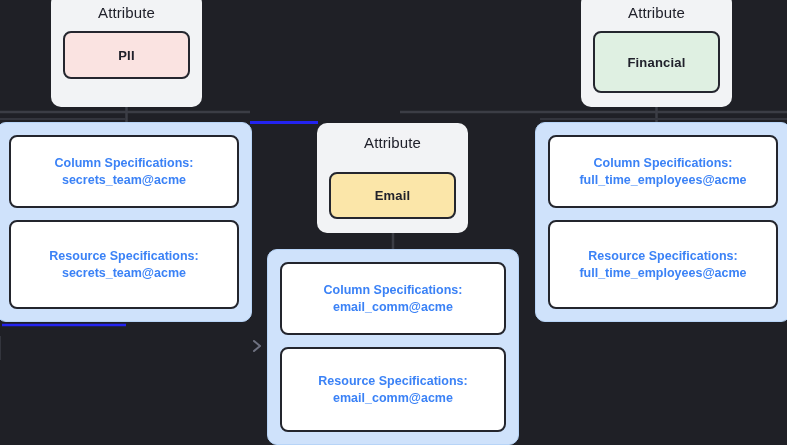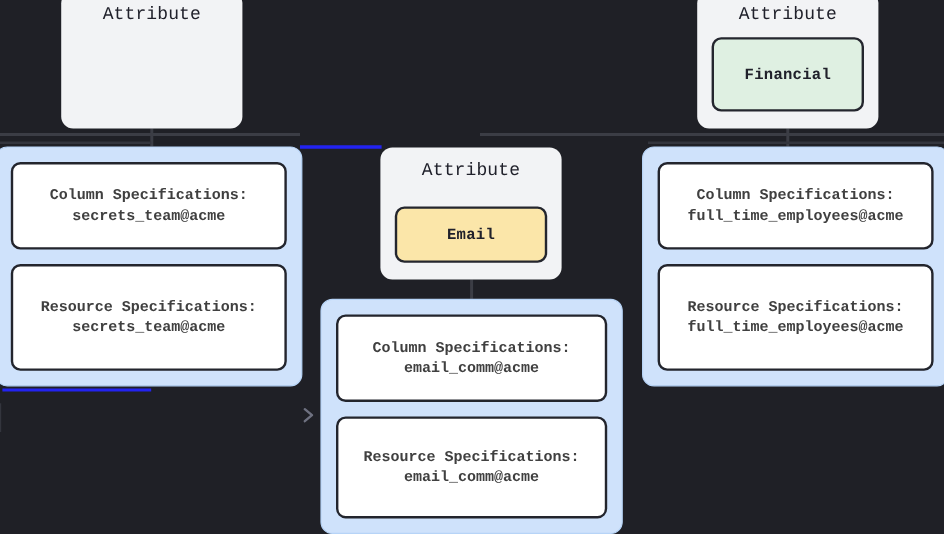--- a/index.html
+++ b/index.html
@@ -14,21 +14,20 @@
     overflow: hidden;
     font-family: "Liberation Sans", sans-serif;
     -webkit-font-smoothing: antialiased;
   }
 
   #canvas {
     position: absolute;
     inset: 0;
     width: 787px;
     height: 445px;
-    font-family: Liberation Mono, monospace;
   }
 
   #edge-layer {
     position: absolute;
     left: 0;
     top: 0;
     width: 787px;
     height: 445px;
     pointer-events: none;
   }
@@ -86,21 +85,21 @@
     border: 2px solid #23252d;
     border-radius: 8px;
     display: flex;
     flex-direction: column;
     align-items: center;
     justify-content: center;
     text-align: center;
     padding: 8px 6px;
     font-size: 12.5px;
     font-weight: bold;
-    color: #404040;
+    color: #3b82f6;
     line-height: 17px;
     flex: 1 1 auto;
   }
   .spec-line { display: block; white-space: nowrap; }
 </style>
 </head>
 <body>
 
 <div id="canvas">
 
@@ -118,20 +117,21 @@
 
     <path d="M393,233 L393,249" fill="none" stroke="#3b3d45" stroke-width="2.5"></path>
 
     <path d="M2,325 L126,325" fill="none" stroke="#2323f0" stroke-width="2.5"></path>
     <path d="M254,341 L260,346 L254,351" fill="none" stroke="#6e7180" stroke-width="2" stroke-linecap="round" stroke-linejoin="round"></path>
     <path d="M0,336 L0,360" fill="none" stroke="#33353d" stroke-width="2"></path>
   </svg>
 
   <div class="attr-card" style="left:51px; top:-7px; width:151px; height:114px;">
     <div class="attr-card-title">Attribute</div>
+    <div class="attr-chip" style="height:48px; background:#fae3e1;">PII</div>
   </div>
 
   <div class="attr-card" style="left:581px; top:-7px; width:151px; height:114px;">
     <div class="attr-card-title">Attribute</div>
     <div class="attr-chip" style="height:64px; background:#dff0e2;">Financial</div>
   </div>
 
   <div class="attr-card" style="left:317px; top:123px; width:151px; height:110px;">
     <div class="attr-card-title">Attribute</div>
     <div class="attr-chip" style="height:48px; background:#fbe6a9;margin-top:11px;">Email</div>

